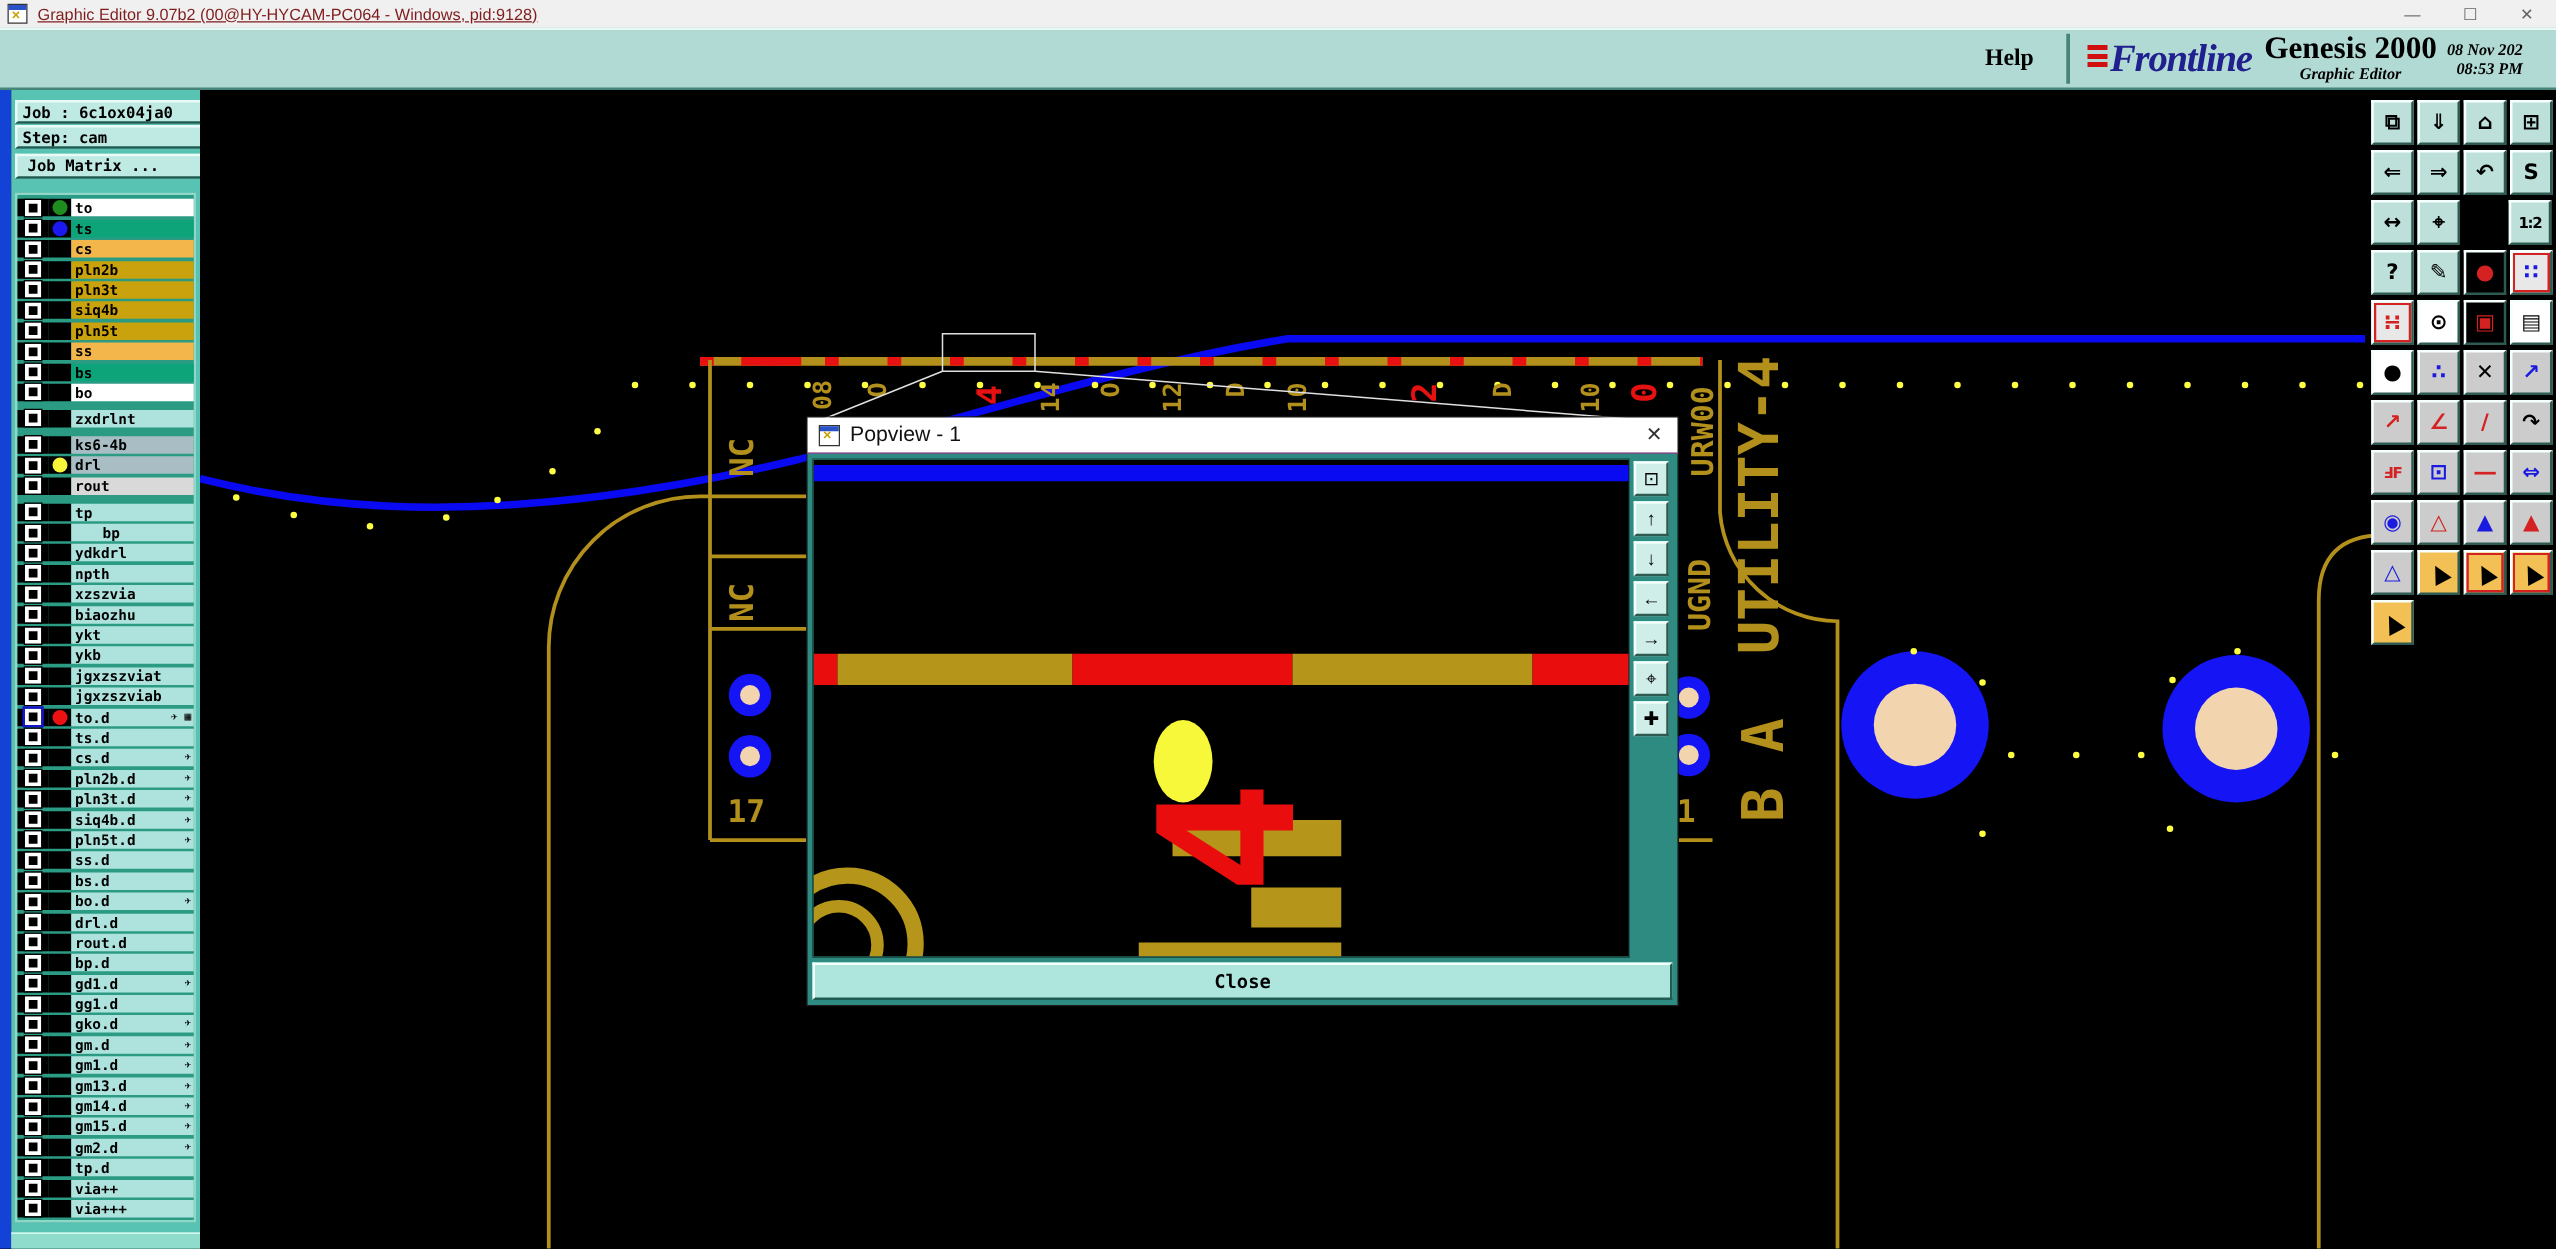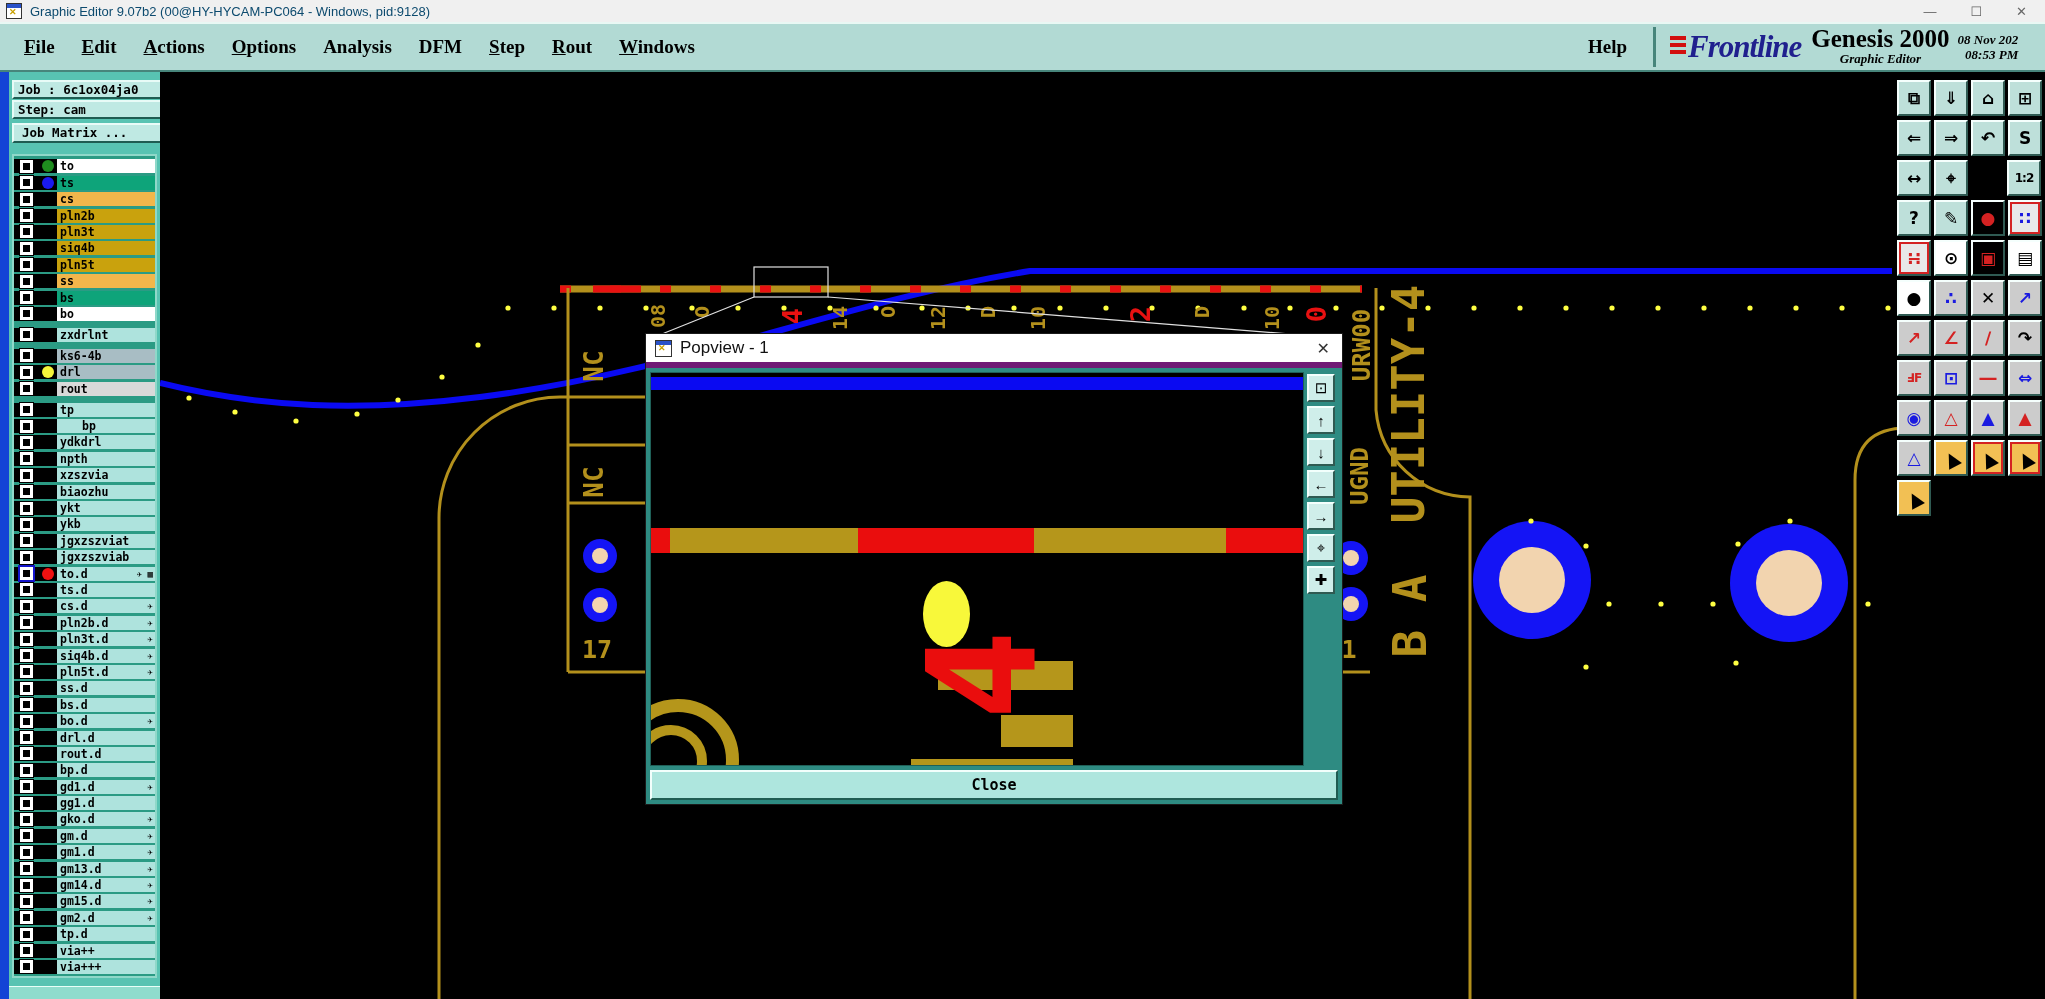--- a/index.html
+++ b/index.html
@@ -5,21 +5,21 @@
   html,body{margin:0;padding:0;background:#000;}
   body{width:2045px;height:999px;overflow:hidden;position:relative;
        font-family:"Liberation Sans",sans-serif;-webkit-font-smoothing:none;}
 
   
   .titlebar{position:absolute;left:0;top:0;width:2045px;height:22px;background:#f0f0f0;
     display:flex;align-items:center;border-bottom:1px solid #d8d8d8;}
   .app-ico{width:14px;height:14px;margin:0 8px 0 6px;border:1px solid #333;background:#fff;position:relative;}
   .app-ico:before{content:"";position:absolute;left:0;top:0;right:0;height:4px;background:#2a52c8;}
   .app-ico:after{content:"✕";position:absolute;left:2px;top:3px;font-size:9px;color:#c8a000;font-weight:bold;}
-  .tb-title{font-size:13px;color:#0c4a6e;}
+  .tb-title{font-size:13px;color:#7f1d1d;text-decoration:underline;}
   .tb-controls{margin-left:auto;display:flex;align-items:center;gap:34px;padding-right:18px;color:#666;font-size:13px;}
   .tb-controls span{cursor:default;}
 
   
   .menubar{position:absolute;left:0;top:22px;width:2045px;height:50px;background:#b2dad4;
     border-top:2px solid #e9f8f4;border-bottom:2px solid #47857b;display:flex;align-items:stretch;box-sizing:border-box;}
   .menus{display:flex;align-items:center;gap:27px;padding-left:24px;
     font-family:"Liberation Serif",serif;font-weight:bold;font-size:19px;color:#000;}
   .mitem{cursor:default;}
   .help-zone{margin-left:auto;display:flex;align-items:center;
@@ -61,21 +61,21 @@
   .licons{position:absolute;right:2px;top:0;font-size:9px;line-height:14px;}
 
   
   .canvas{position:absolute;left:160px;top:72px;width:1885px;height:927px;background:#000;}
   .canvas svg{position:absolute;left:0;top:0;}
   .gold{stroke:#b3901c;stroke-width:3;fill:none;}
 
   
   .popview{position:absolute;left:645px;top:333px;width:698px;height:472px;border:1px solid #1a1a1a;
     box-sizing:border-box;display:flex;flex-direction:column;z-index:20;}
-  .pv-title{height:28px;background:#fff;display:flex;align-items:center;border-bottom:6px solid #701a75;}
+  .pv-title{height:28px;background:#fff;display:flex;align-items:center;border-bottom:1px solid #701a75;}
   .pv-ico{width:15px;height:15px;margin:0 8px 0 9px;border:1px solid #333;background:#fff;position:relative;}
   .pv-ico:before{content:"";position:absolute;left:0;top:0;right:0;height:4px;background:#2a52c8;}
   .pv-ico:after{content:"✕";position:absolute;left:2px;top:2px;font-size:9px;color:#c8a000;font-weight:bold;}
   .pv-text{font-size:17px;color:#111;}
   .pv-x{margin-left:auto;padding-right:12px;font-size:16px;color:#333;cursor:default;}
   .pv-body{flex:1;background:#2e8b82;padding:4px;display:flex;flex-direction:column;box-sizing:border-box;}
   .pv-main{flex:1;display:flex;min-height:0;}
   .pv-canvas{position:relative;flex:1;background:#000;overflow:hidden;border:1px solid #1f6058;}
   .pv-bluebar{position:absolute;left:0;top:4px;right:0;height:13px;background:#0a0af2;}
   .pv-stripe{position:absolute;left:0;top:155px;height:25px;display:flex;width:100%;}
@@ -113,31 +113,20 @@
   <span class="app-ico"></span>
   <span class="tb-title">Graphic Editor 9.07b2 (00@HY-HYCAM-PC064 - Windows, pid:9128)</span>
   <span class="tb-controls">
     <span>—</span>
     <span>☐</span>
     <span>✕</span>
   </span>
 </div>
 
 <div class="menubar">
-  <div class="menus" id="menus">
-      <span class="mitem"><u>F</u>ile</span>
-      <span class="mitem"><u>E</u>dit</span>
-      <span class="mitem"><u>A</u>ctions</span>
-      <span class="mitem"><u>O</u>ptions</span>
-      <span class="mitem">Analysis</span>
-      <span class="mitem">DFM</span>
-      <span class="mitem"><u>S</u>tep</span>
-      <span class="mitem"><u>R</u>out</span>
-      <span class="mitem"><u>W</u>indows</span>
-    </div>
   <div class="help-zone">
     <span class="help-item">Help</span>
     <div class="brand">
       <span class="flogo">
         <span class="speed"></span>
         <span class="fname">Frontline</span>
       </span>
       <span class="gblock">
         <div class="gname">Genesis 2000</div>
         <div class="gtag">Graphic Editor</div>

